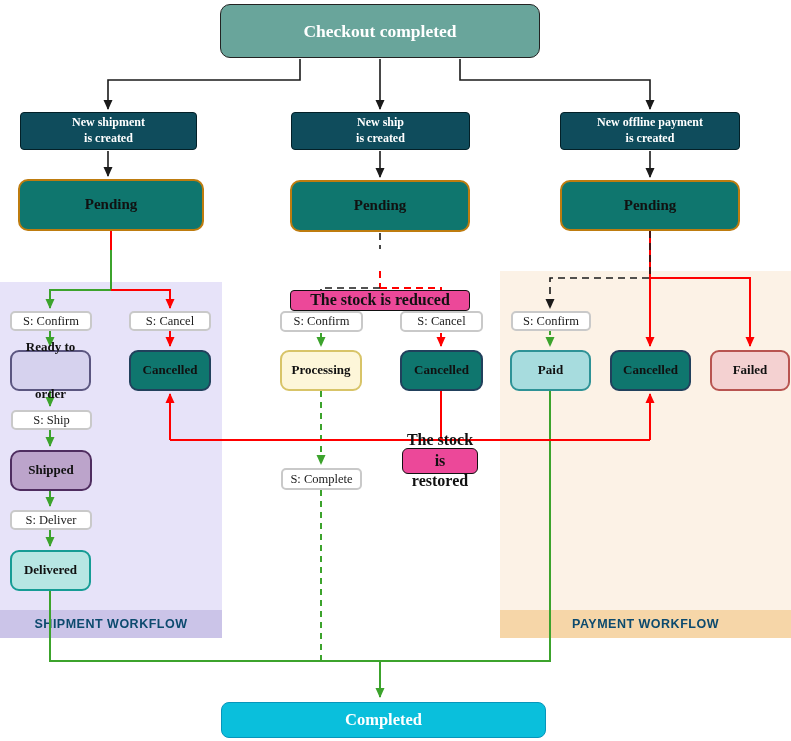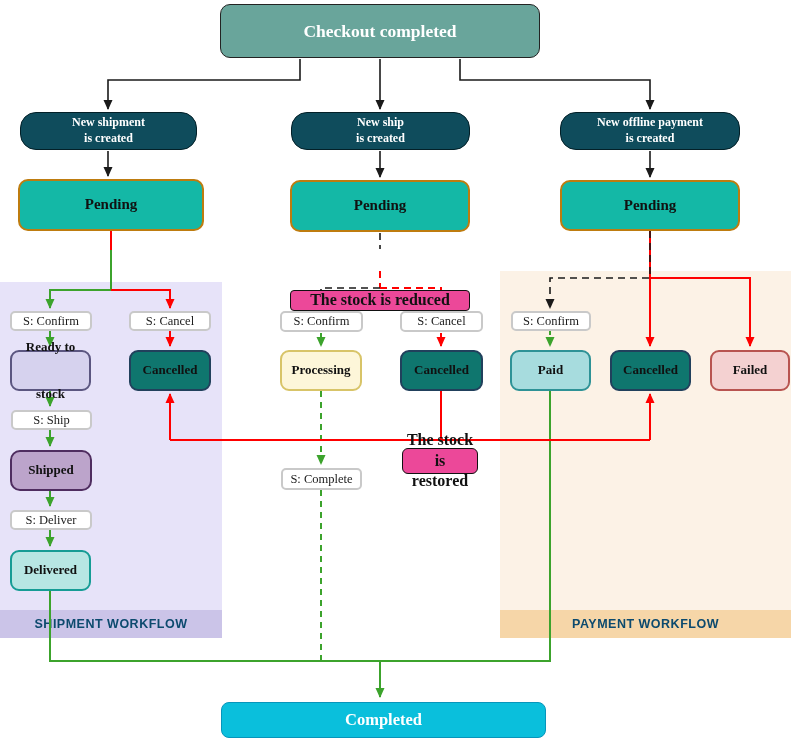--- a/index.html
+++ b/index.html
@@ -18,23 +18,23 @@
   .band-shipment { background:#CBC4E8; }
   .band-payment  { background:#F6D6A8; }
   svg.wires { position:absolute; left:0; top:0; z-index:2; pointer-events:none; }
   .node {
     position:absolute; z-index:3; box-sizing:border-box;
     display:flex; flex-direction:column; align-items:center; justify-content:center;
     text-align:center; line-height:1.3;font-family:Liberation Serif, serif;
   }
   .checkout  { background:#69A59B; border:1.5px solid #232323; border-radius:10px;
                color:#fff; font-weight:bold; font-size:17.5px; }
-  .branch    { background:#0F4C5C; border:1.5px solid #032028; border-radius:16px;
+  .branch    { background:#0F4C5C; border:1.5px solid #032028; border-radius:4px;
                color:#fff; font-weight:bold; font-size:12px; }
-  .pending   { background:#14b8a6; border:2px solid #BE7C0F; border-radius:10px;
+  .pending   { background:#0f766e; border:2px solid #BE7C0F; border-radius:10px;
                color:#111; font-weight:bold; font-size:15px; }
   .slabel    { background:#fff; border:2px solid #C9C9C9; border-radius:5px;
                color:#1a1a1a; font-size:12.5px; }
   .state     { border:2px solid; border-radius:9px; color:#111; font-weight:bold; font-size:13px; }
   .ready     { background:#D6D2EE; border-color:#5B5680; }
   .cancelled { background:#0f766e; border-color:#21405C; }
   .shipped   { background:#BCA4CB; border-color:#4F2D60; }
   .delivered { background:#B7E6E3; border-color:#169C95; }
   .processing{ background:#FDF6D9; border-color:#D8C468; }
   .paid      { background:#A7DCDE; border-color:#2E9296; }
@@ -158,21 +158,21 @@
   </div>
 
   <div class="node slabel" style="left:10px;top:311px;width:82px;height:20px;">
     <span>S: Confirm</span>
   </div>
   <div class="node slabel" style="left:129px;top:311px;width:82px;height:20px;">
     <span>S: Cancel</span>
   </div>
   <div class="node state ready" style="left:10px;top:350px;width:81px;height:41px;gap:30px;">
     <span class="tline">Ready to</span>
-    <span class="tline">stock</span>
+    <span class="tline">order</span>
   </div>
   <div class="node state cancelled" style="left:129px;top:350px;width:82px;height:41px;">
     <span>Cancelled</span>
   </div>
   <div class="node slabel" style="left:11px;top:410px;width:81px;height:20px;">
     <span>S: Ship</span>
   </div>
   <div class="node state shipped" style="left:10px;top:450px;width:82px;height:41px;border-radius:10px;">
     <span>Shipped</span>
   </div>

